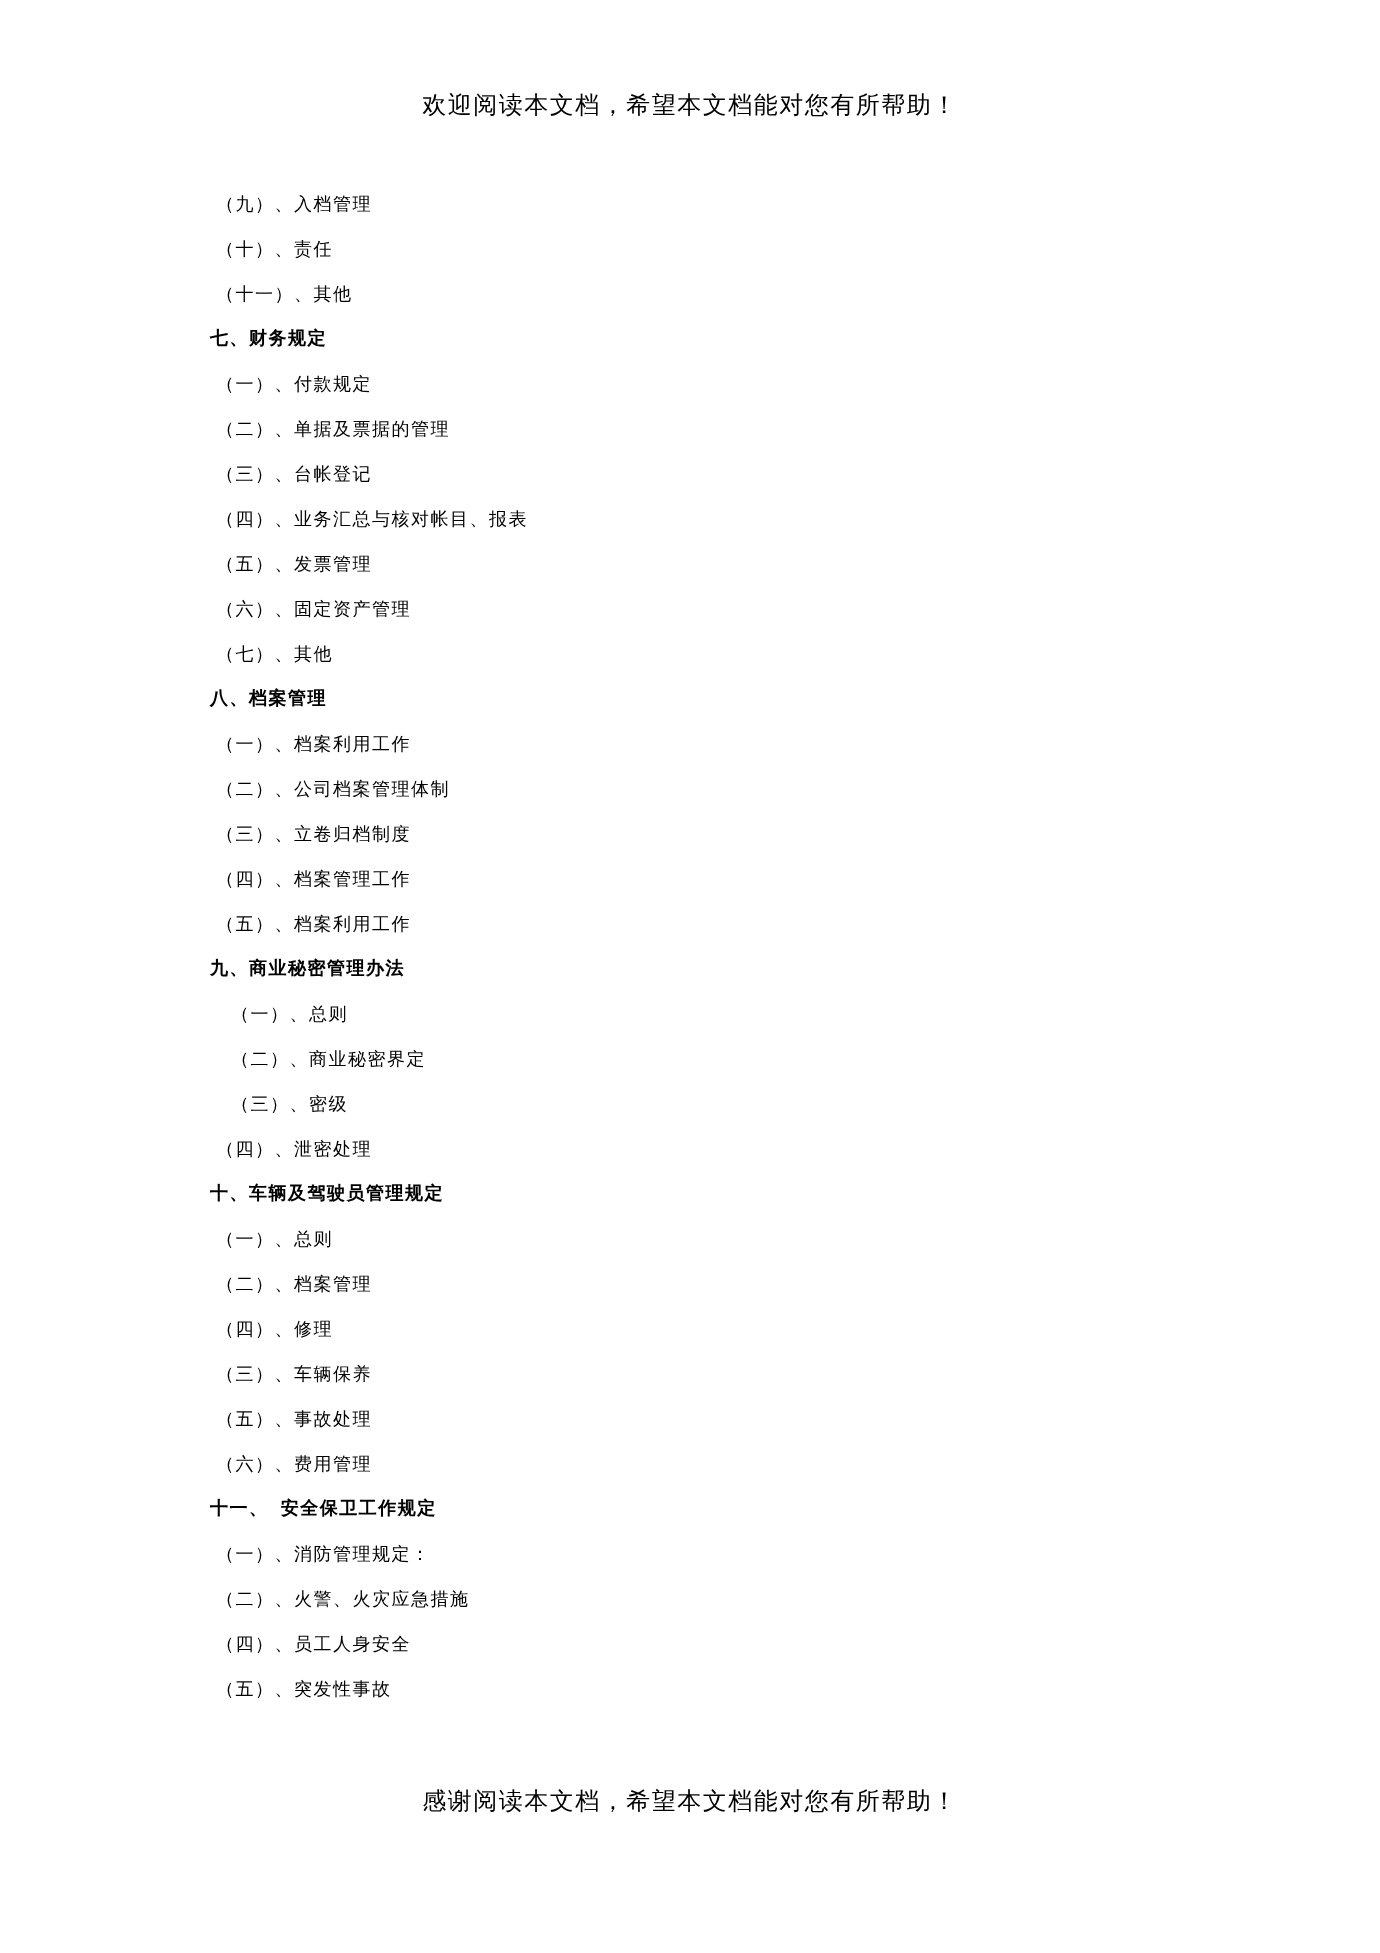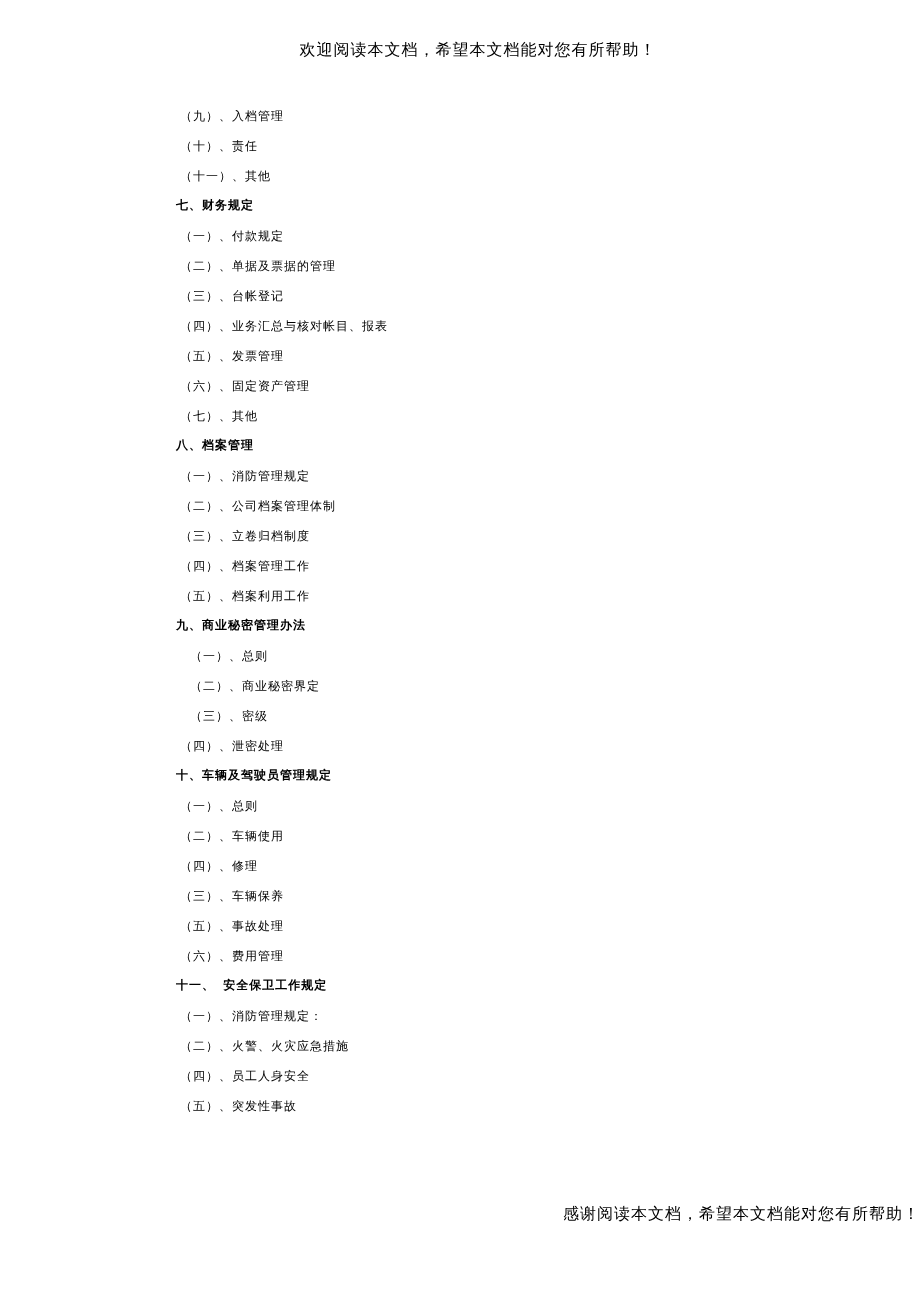--- a/index.html
+++ b/index.html
@@ -7,23 +7,22 @@
     padding: 0;
     background: #fff;
     font-family: "SimSun", "宋体", serif;
     font-size: 16px;
     color: #000;
     width: 920px;
     height: 1302px;
     position: relative;
   }
   .page {
-    padding: 40px 140px 0 140px;
+    padding: 60px 140px 0 140px;
     box-sizing: border-box;
-    margin-left: 36px;
   }
   .header {
     text-align: center;
     font-size: 16px;
     margin-bottom: 40px;
     letter-spacing: 1px;
   }
   .line {
     font-size: 12px;
     line-height: 30px;
@@ -34,23 +33,23 @@
     font-weight: bold;
   }
   .indent1 {
     padding-left: 4px;
   }
   .indent2 {
     padding-left: 14px;
   }
   .footer {
     position: absolute;
-    bottom: 77px;
+    bottom: 90px;
     width: 100%;
-    text-align: right;
+    text-align: center;
     font-size: 16px;
     letter-spacing: 1px;
   }
 </style>
 </head>
 <body>
 
 <div class="page">
   <div class="header">欢迎阅读本文档，希望本文档能对您有所帮助！</div>
   <div id="body-lines">
@@ -59,33 +58,33 @@
       <div class="line indent1">（十一）、其他</div>
       <div class="line heading">七、财务规定</div>
       <div class="line indent1">（一）、付款规定</div>
       <div class="line indent1">（二）、单据及票据的管理</div>
       <div class="line indent1">（三）、台帐登记</div>
       <div class="line indent1">（四）、业务汇总与核对帐目、报表</div>
       <div class="line indent1">（五）、发票管理</div>
       <div class="line indent1">（六）、固定资产管理</div>
       <div class="line indent1">（七）、其他</div>
       <div class="line heading">八、档案管理</div>
-      <div class="line indent1">（一）、消防管理规定</div>
+      <div class="line indent1">（一）、档案利用工作</div>
       <div class="line indent1">（二）、公司档案管理体制</div>
       <div class="line indent1">（三）、立卷归档制度</div>
       <div class="line indent1">（四）、档案管理工作</div>
       <div class="line indent1">（五）、档案利用工作</div>
       <div class="line heading">九、商业秘密管理办法</div>
       <div class="line indent2">（一）、总则</div>
       <div class="line indent2">（二）、商业秘密界定</div>
       <div class="line indent2">（三）、密级</div>
       <div class="line indent1">（四）、泄密处理</div>
       <div class="line heading">十、车辆及驾驶员管理规定</div>
       <div class="line indent1">（一）、总则</div>
-      <div class="line indent1">（二）、车辆使用</div>
+      <div class="line indent1">（二）、档案管理</div>
       <div class="line indent1">（四）、修理</div>
       <div class="line indent1">（三）、车辆保养</div>
       <div class="line indent1">（五）、事故处理</div>
       <div class="line indent1">（六）、费用管理</div>
       <div class="line heading">十一、 安全保卫工作规定</div>
       <div class="line indent1">（一）、消防管理规定：</div>
       <div class="line indent1">（二）、火警、火灾应急措施</div>
       <div class="line indent1">（四）、员工人身安全</div>
       <div class="line indent1">（五）、突发性事故</div>
     </div>

